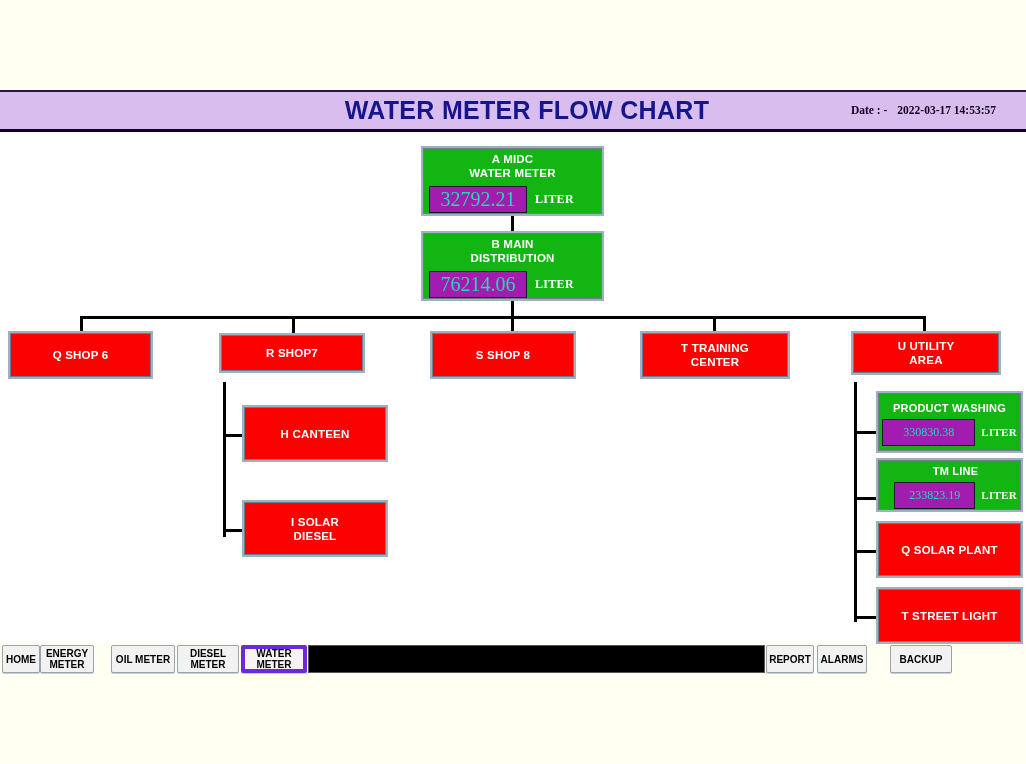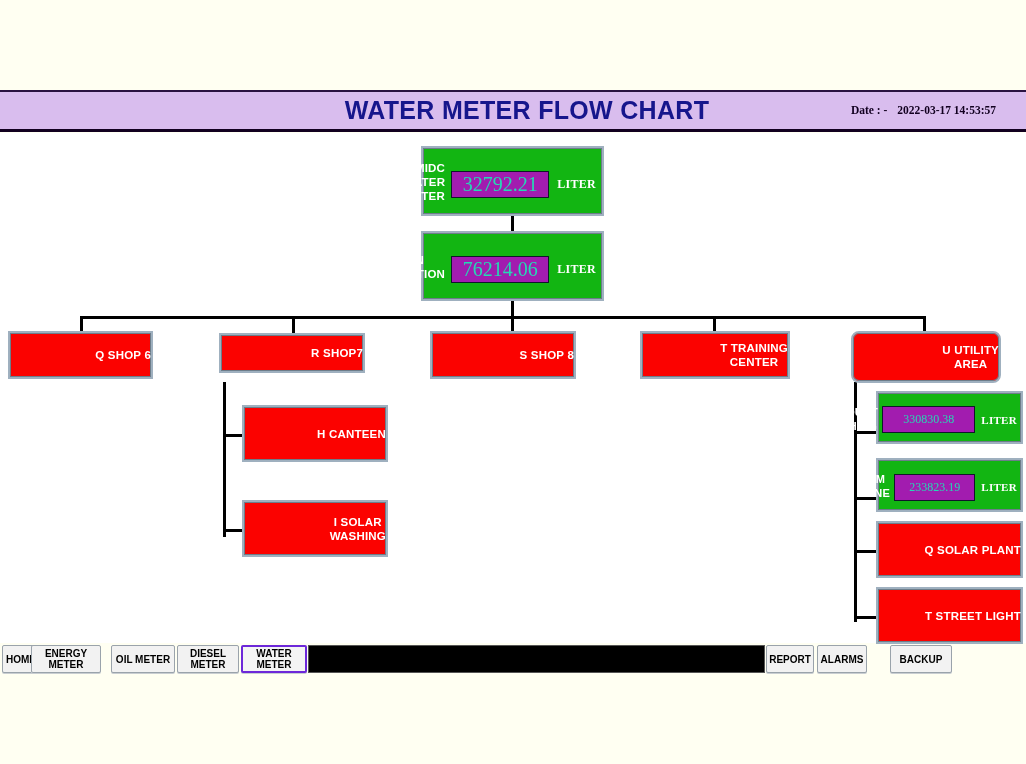--- a/index.html
+++ b/index.html
@@ -60,23 +60,23 @@
     height: 510px;
     background: #ffffff;
   }
 
   
   .node {
     position: absolute;
     border: 2px solid #9fb0bf;
     box-shadow: 0 0 0 1px #6d7d8a inset;
     display: flex;
-    flex-direction: row;
+    flex-direction: column;
     align-items: center;
-    justify-content: flex-end;
+    justify-content: center;
   }
   .node.red {
     background: #fb0200;
   }
   .node.green {
     background: #12b512;
   }
   .node-label {
     color: #ffffff;
     font-size: 11.5px;
@@ -152,21 +152,21 @@
     line-height: 11px;
     display: flex;
     align-items: center;
     justify-content: center;
     text-align: center;
     white-space: pre-line;
     font-family: "Liberation Sans", sans-serif;
     box-shadow: 0 1px 0 #c9ced2;
   }
   .tbtn.active {
-    border: 2px solid #6d28d9;
+    border: 4px solid #6d28d9;
     background: #f4f4f4;
   }
   .statusbar {
     position: absolute;
     left: 308px; top: 0;
     width: 457px; height: 28px;
     background: #000000;
     border: 1px solid #555;
   }
 </style>
@@ -234,35 +234,35 @@
 
     <div class="node red" style="left:430px; top:198px; width:146px; height:48px;">
       <div class="node-label">S SHOP 8</div>
     </div>
 
     <div class="node red" style="left:640px; top:198px; width:150px; height:48px;">
       <div class="node-label">T TRAINING
 CENTER</div>
     </div>
 
-    <div class="node red" style="left:851px; top:198px; width:150px; height:52px;border-radius:8px;">
+    <div class="node red" style="left:851px; top:198px; width:150px; height:44px;">
       <div class="node-label">U UTILITY
 AREA</div>
     </div>
 
     <div class="node red" style="left:242px; top:272px; width:146px; height:57px;">
       <div class="node-label">H CANTEEN</div>
     </div>
 
     <div class="node red" style="left:242px; top:367px; width:146px; height:57px;">
       <div class="node-label">I SOLAR
-WASHING</div>
-    </div>
-
-    <div class="node green sub-green" style="left:876px; top:258px; width:147px; height:53px;">
+DIESEL</div>
+    </div>
+
+    <div class="node green sub-green" style="left:876px; top:258px; width:147px; height:62px;">
       <div class="node-label">PRODUCT WASHING</div>
       <div class="meter-row">
         <div class="meter-value">330830.38</div>
         <div class="meter-unit">LITER</div>
       </div>
     </div>
 
     <div class="node green sub-green" style="left:876px; top:325px; width:147px; height:54px;padding-left:12px;">
       <div class="node-label">TM LINE</div>
       <div class="meter-row">
@@ -280,21 +280,21 @@
     </div>
 
   </div>
 
   <div class="toolbar">
 
     <div class="tbtn" style="left:2px; width:38px;">
       <span>HOME</span>
     </div>
 
-    <div class="tbtn" style="left:31px; width:70px;">
+    <div class="tbtn" style="left:40px; width:54px;">
       <span>ENERGY
 METER</span>
     </div>
 
     <div class="tbtn" style="left:111px; width:64px;">
       <span>OIL METER</span>
     </div>
 
     <div class="tbtn" style="left:177px; width:62px;">
       <span>DIESEL

